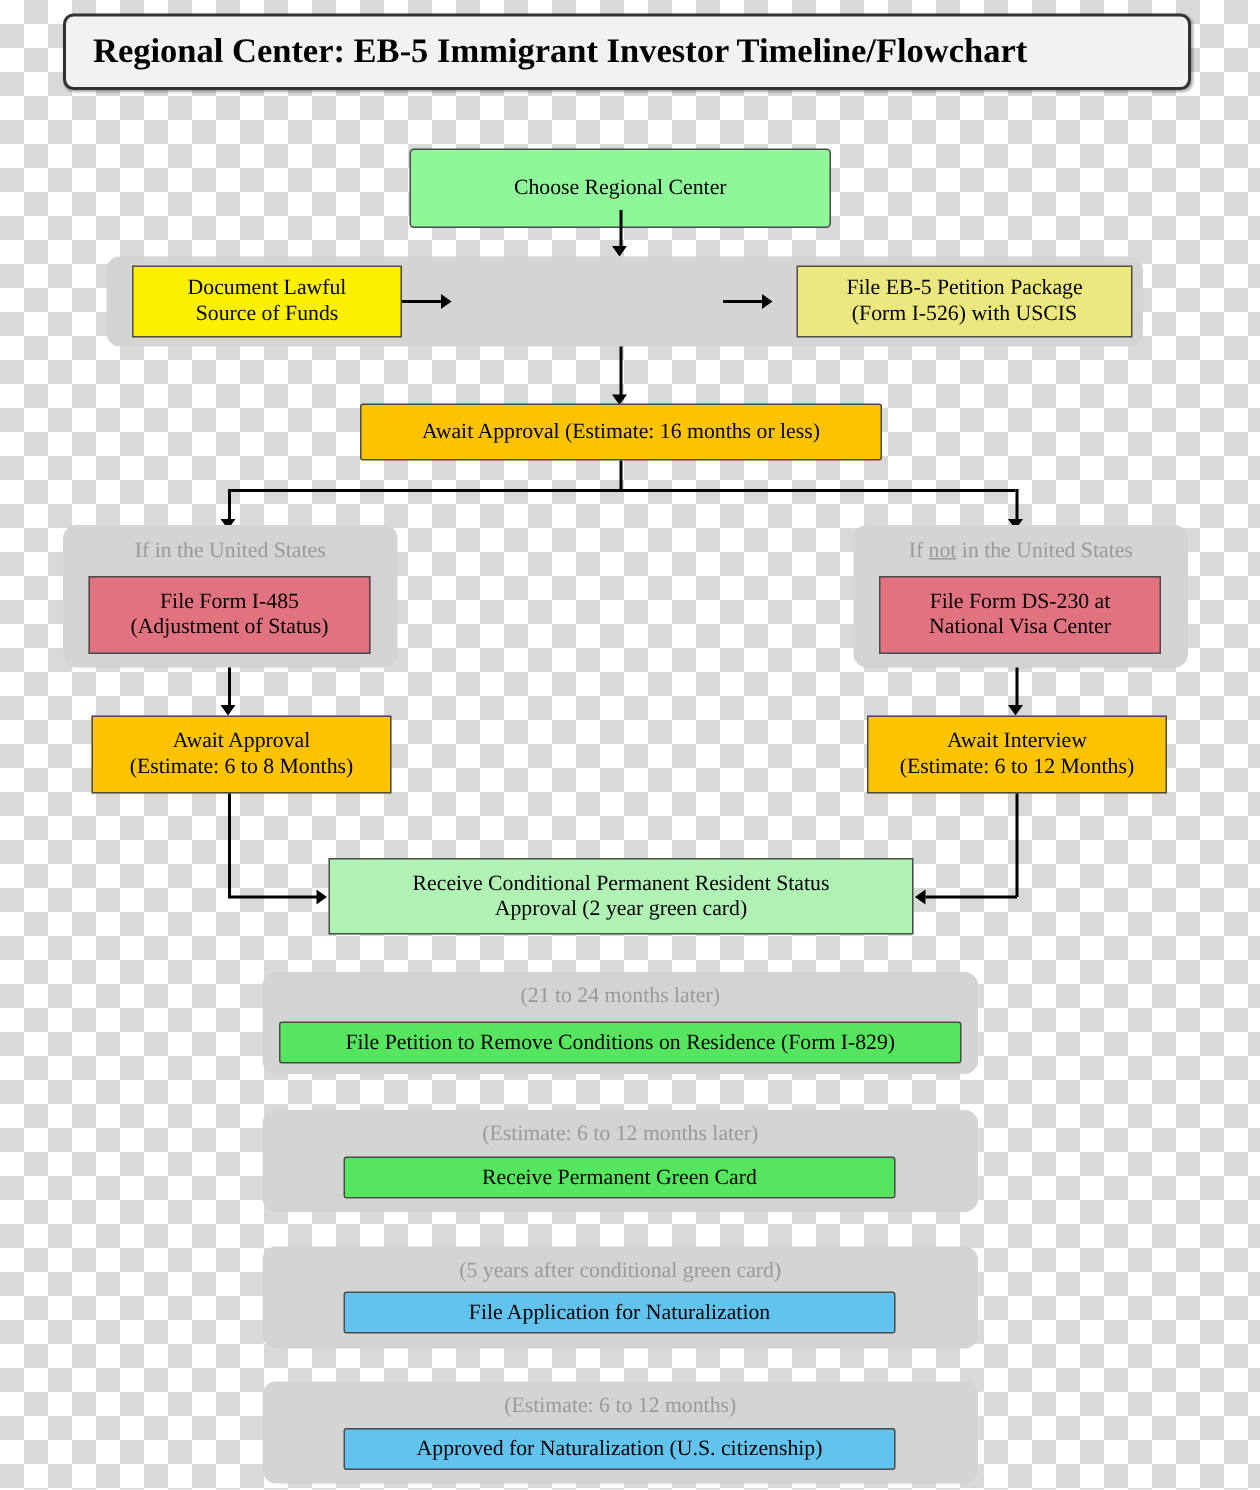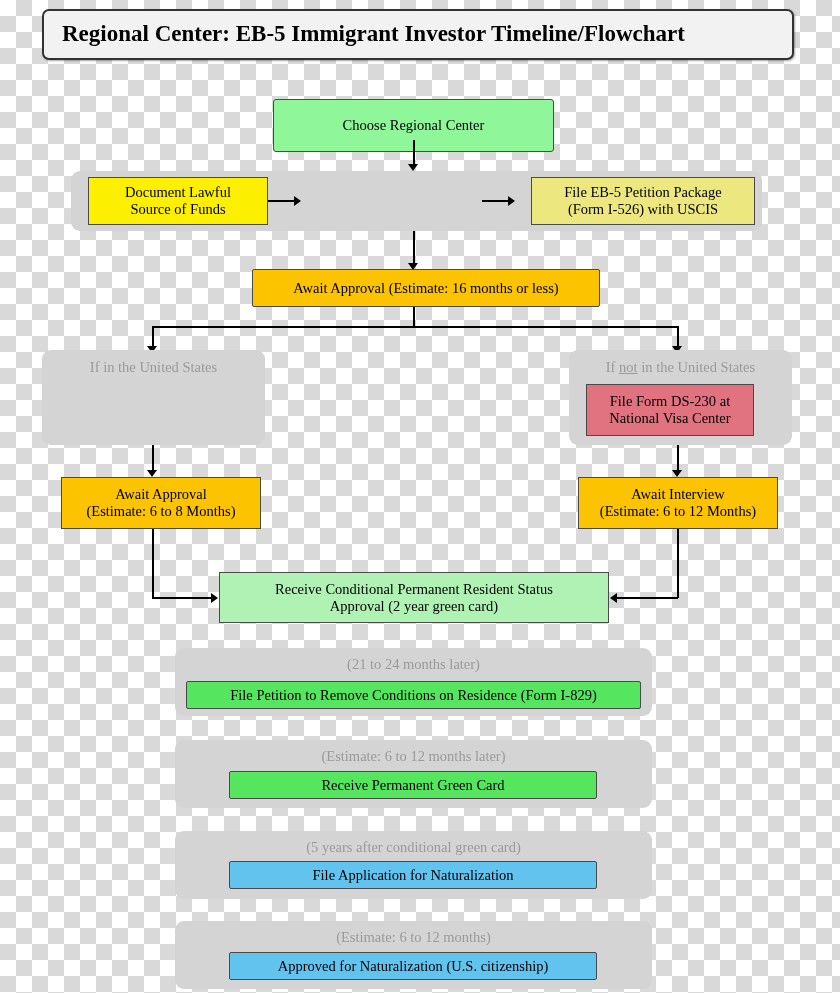--- a/index.html
+++ b/index.html
@@ -135,41 +135,45 @@
   </div>
 
   <div class="line hline" style="left:268px; top:200px; width:27px;"></div>
   <div class="arrow-right" style="left:294px; top:196px;"></div>
   <div class="line hline" style="left:482px; top:200px; width:27px;"></div>
   <div class="arrow-right" style="left:508px; top:196px;"></div>
 
   <div class="line vline" style="left:413px; top:231px; height:34px;"></div>
   <div class="arrow-down" style="left:408px; top:263px;"></div>
 
-  <div class="node box orange" style="left:240px; top:269px; width:348px; height:38px; border-radius:2px;margin-left:12px;">
+  <div class="node box orange" style="left:240px; top:269px; width:348px; height:38px; border-radius:2px;">
     <span>Await Approval (Estimate: 16 months or less)</span>
   </div>
 
   <div class="line vline" style="left:413px; top:307px; height:20px;"></div>
   <div class="line hline" style="left:152px; top:326px; width:525px;"></div>
   <div class="line vline" style="left:152px; top:326px; height:22px;"></div>
   <div class="arrow-down" style="left:147px; top:346px;"></div>
   <div class="line vline" style="left:677px; top:326px; height:22px;"></div>
   <div class="arrow-down" style="left:672px; top:346px;"></div>
 
   <div class="panel" style="left:42px; top:350px; width:223px; height:95px;">
     <div class="panel-label" style="top:9px;">If in the United States</div>
   </div>
+  <div class="node box red" style="left:59px; top:384px; width:188px; height:52px; flex-direction:column;">
+    <span>File Form I-485</span>
+    <span>(Adjustment of Status)</span>
+  </div>
 
   <div class="panel" style="left:569px; top:350px; width:223px; height:95px;">
     <div class="panel-label" style="top:9px;">
       <span>If </span><span class="u">not</span><span> in the United States</span>
     </div>
   </div>
-  <div class="node box red" style="left:586px; top:384px; width:168px; height:52px; flex-direction:column;">
+  <div class="node box red" style="left:586px; top:384px; width:188px; height:52px; flex-direction:column;">
     <span>File Form DS-230 at</span>
     <span>National Visa Center</span>
   </div>
 
   <div class="line vline" style="left:152px; top:445px; height:27px;"></div>
   <div class="arrow-down" style="left:147px; top:470px;"></div>
   <div class="line vline" style="left:677px; top:445px; height:27px;"></div>
   <div class="arrow-down" style="left:672px; top:470px;"></div>
 
   <div class="node box orange" style="left:61px; top:477px; width:200px; height:52px; flex-direction:column;">

